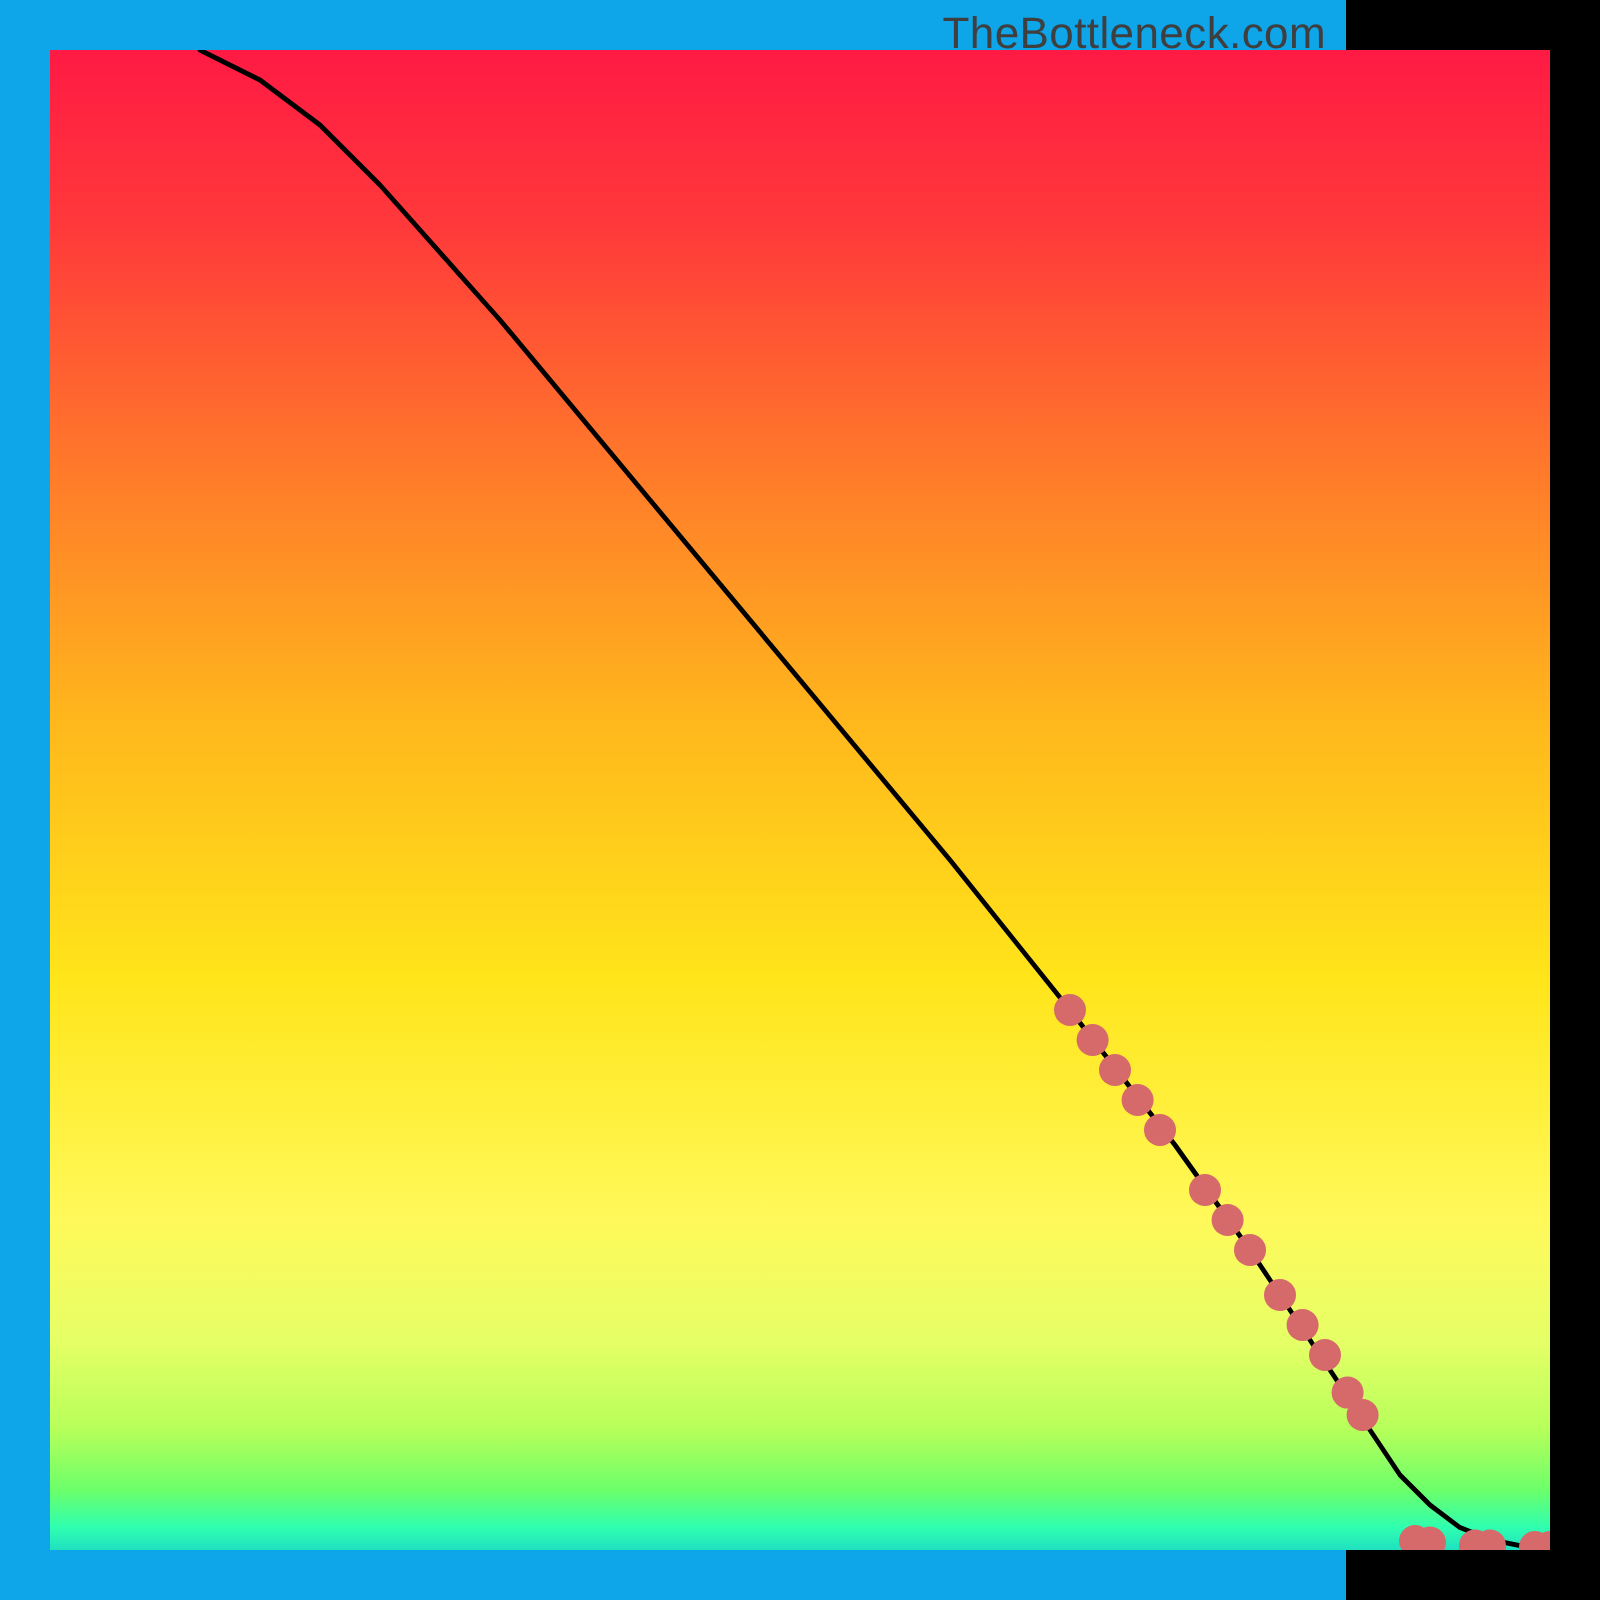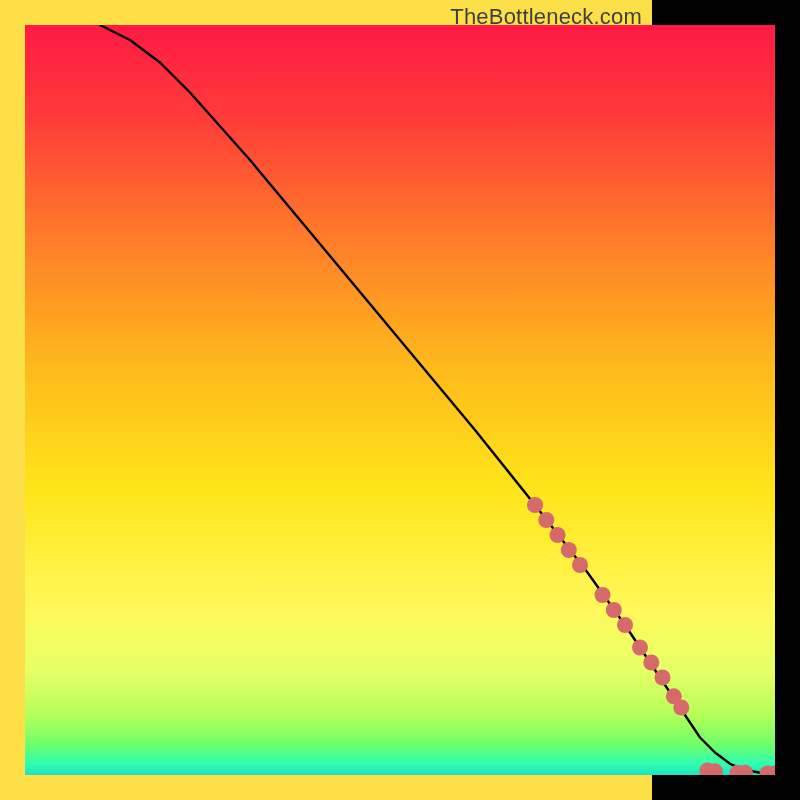--- a/index.html
+++ b/index.html
@@ -8,21 +8,22 @@
     width: 800px;
     height: 800px;
     background: #000;
     overflow: hidden;
     font-family: Arial, Helvetica, sans-serif;
   }
   .frame {
     position: relative;
     width: 652px;
     height: 800px;
-    background: #fde047;
+    background: #0ea5e9;
+    padding-left: 21px;
   }
   .plot {
     position: absolute;
     left: 25px;
     top: 25px;
     width: 750px;
     height: 750px;
   }
   .plot svg {
     display: block;

